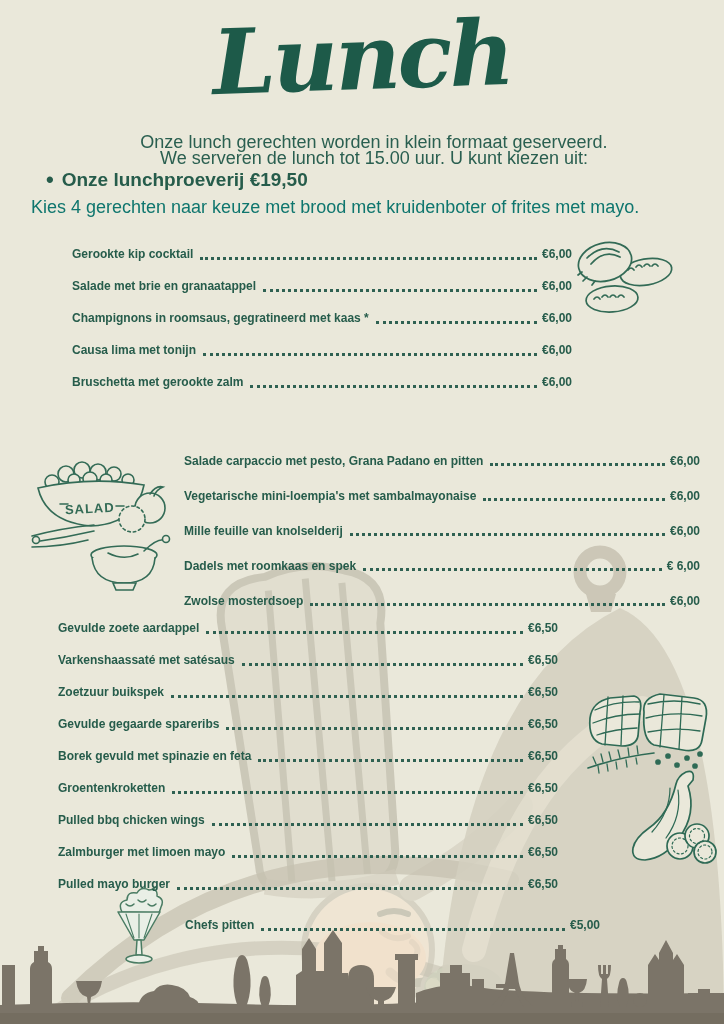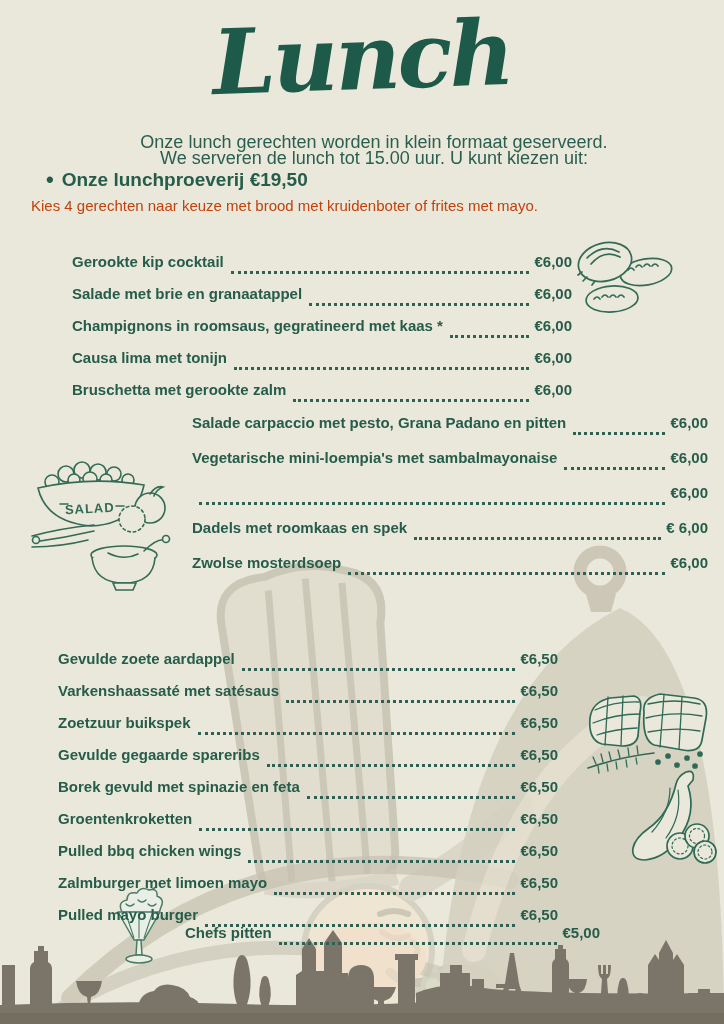--- a/index.html
+++ b/index.html
@@ -19,28 +19,28 @@
     position:absolute;top:8px;left:0;width:100%;text-align:center;z-index:4;
     font-family:"DejaVu Serif",serif;font-style:italic;font-weight:bold;
     font-size:90px;line-height:1.1;color:#1d5a49;transform:rotate(-2deg);
     margin:0;letter-spacing:-3px;
   }
   .intro{margin:12px;width:100%;text-align:center;font-size:18px;color:#2a5f50;}
   .intro.l1{top:120px;}
   .intro.l2{top:136px;}
   .bullet-row{top:169px;left:46px;font-size:19px;font-weight:bold;display:flex;align-items:center;}
   .bullet-row .marker{font-size:22px;margin-right:8px;line-height:1;}
-  .note{top:197px;left:31px;font-size:15px;color:#c2410c;margin:0;white-space:nowrap;}
+  .note{top:197px;left:31px;font-size:18px;color:#0f766e;margin:0;white-space:nowrap;}
 
   
   .menu-group{position:absolute;z-index:4;}
   .g1{top:238px;left:72px;width:500px;}
-  .g2{top:396px;left:184px;width:516px;margin-left:8px;}
-  .g3{top:635px;left:58px;width:500px;}
-  .menu-row{display:flex;align-items:flex-end;height:32px;font-weight:bold;font-size:15px;color:#265c4b;}
+  .g2{top:443px;left:184px;width:516px;}
+  .g3{top:612px;left:58px;width:500px;}
+  .menu-row{display:flex;align-items:center;height:32px;font-weight:bold;font-size:12px;color:#265c4b;}
   .g2 .menu-row{height:35px;}
   .item-name,.item-price{white-space:nowrap;}
   .leader{flex:1;min-width:10px;margin:0 5px 0 7px;border-bottom:3px dotted #2f6152;transform:translateY(4px);}
   .dessert-row{top:909px;left:185px;width:415px;}
 
   svg text{font-family:"Liberation Sans",sans-serif;}
 </style>
 </head>
 <body>
 
@@ -241,20 +241,21 @@
         <span class="item-price">€6,00</span>
       </div>
 
       <div class="menu-row">
         <span class="item-name">Vegetarische mini-loempia's met sambalmayonaise</span>
         <span class="leader"></span>
         <span class="item-price">€6,00</span>
       </div>
 
       <div class="menu-row">
+        <span class="item-name">Mille feuille van knolselderij</span>
         <span class="leader"></span>
         <span class="item-price">€6,00</span>
       </div>
 
       <div class="menu-row">
         <span class="item-name">Dadels met roomkaas en spek</span>
         <span class="leader"></span>
         <span class="item-price">€ 6,00</span>
       </div>
 

